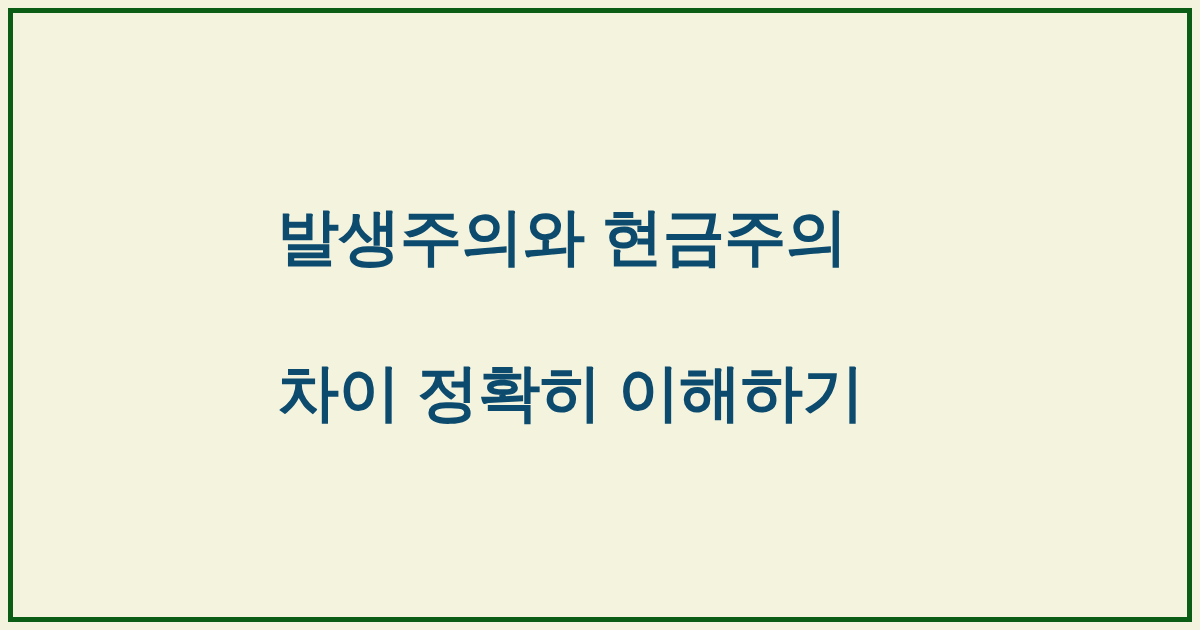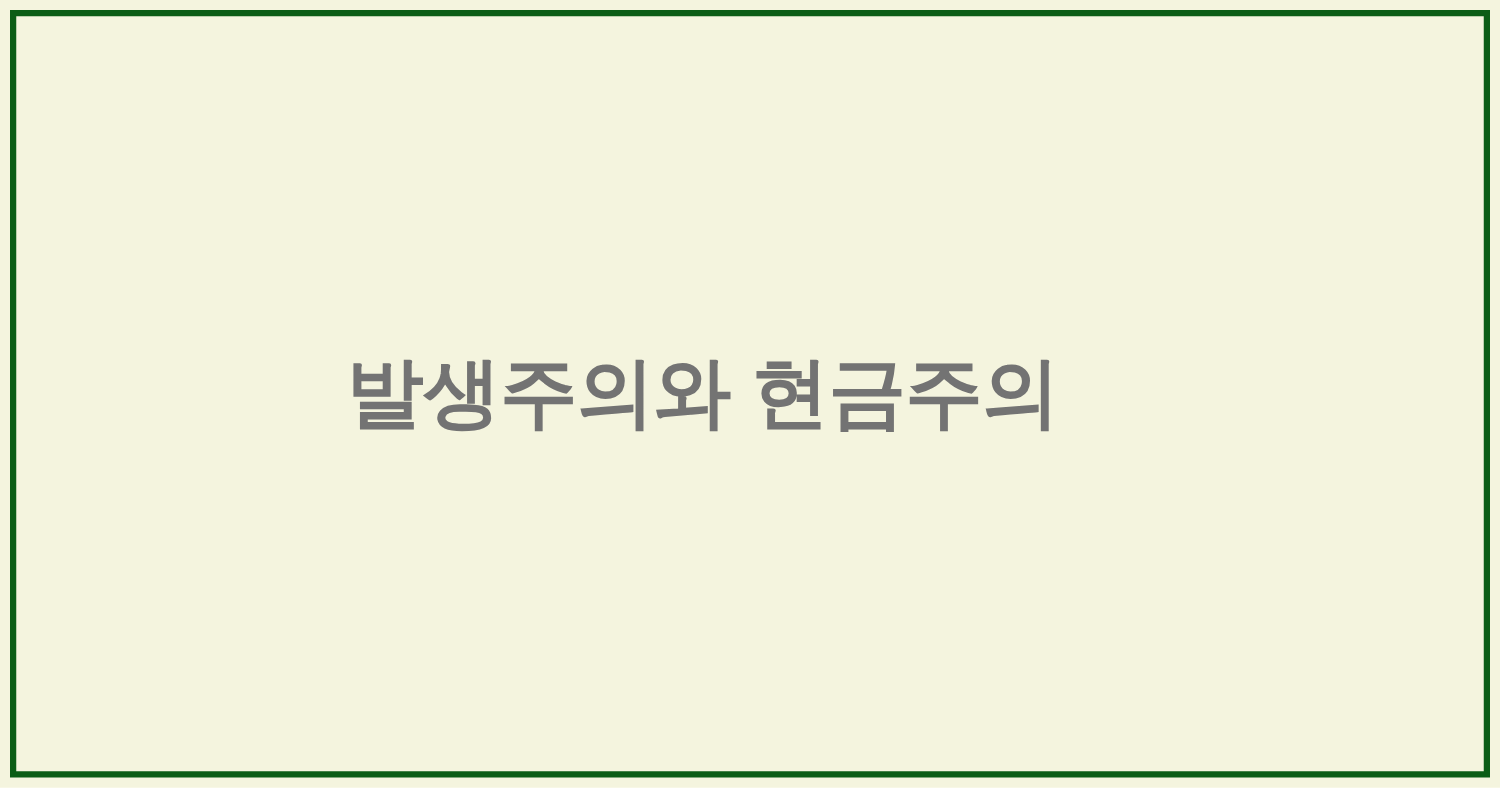--- a/index.html
+++ b/index.html
@@ -43,21 +43,21 @@
     display: flex;
     align-items: center;
     justify-content: flex-start;
     box-sizing: border-box;
     padding-left: 277px;
     padding-right: 60px;
   }
 
   .headline {
     margin: 0;
-    color: #737373;
+    color: #0c4a6e;
     font-family: "Liberation Sans", "DejaVu Sans", sans-serif;
     font-weight: 700;
     font-size: 62px;
     line-height: 78px;
     letter-spacing: -0.5px;
     text-align: left;
     white-space: pre-line;
     word-break: keep-all;
   }
   .headline .line {
@@ -67,16 +67,17 @@
 </head>
 <body>
 
 <div class="card">
 
   <div class="frame"></div>
 
   <div class="content">
     <h1 class="headline">
       <span class="line">발생주의와 현금주의</span>
+      <span class="line">차이 정확히 이해하기</span>
     </h1>
   </div>
 
 </div>
 
 </body></html>

